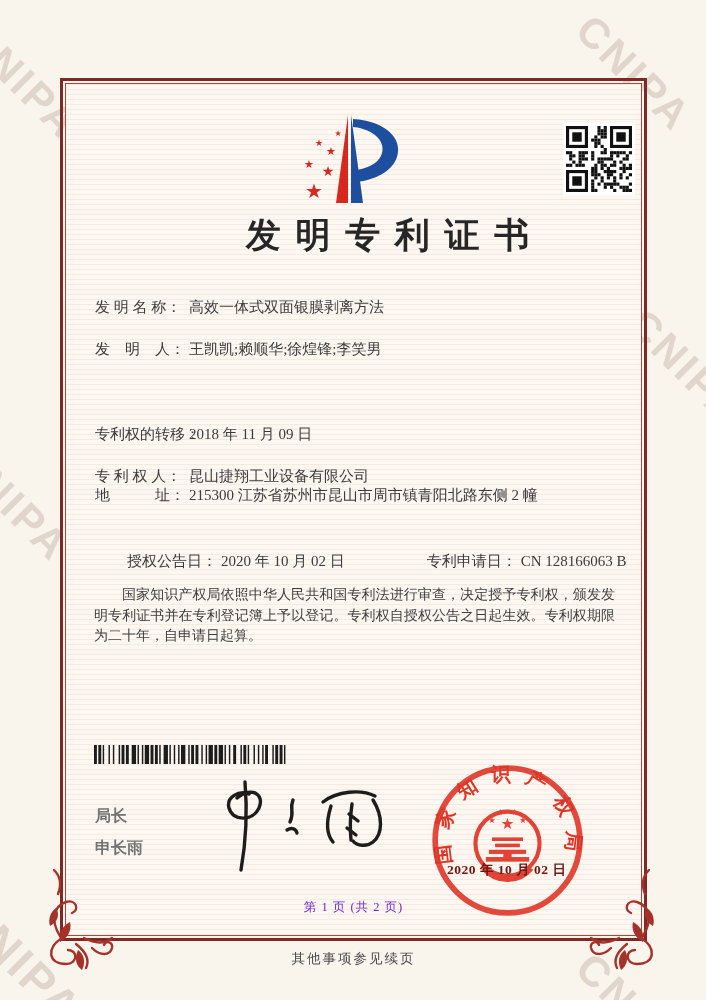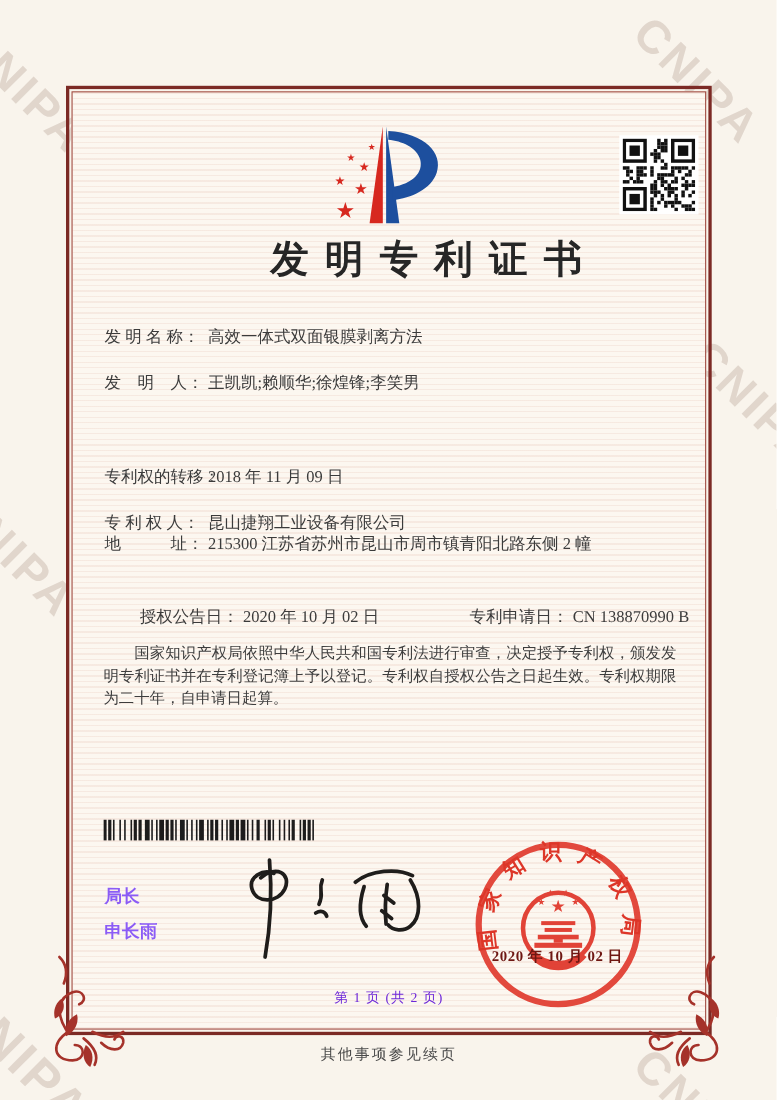--- a/index.html
+++ b/index.html
@@ -27,21 +27,21 @@
   .row .lbl{display:inline-block;width:94px;white-space:pre;vertical-align:top;}
   .row .val{white-space:pre;}
   .pair{display:inline-block;margin-left:32px;}
   .pair.first{width:264px;}
   
   .paras{left:94px;top:585px;width:521px;font-size:14px;line-height:20.5px;
          text-align:justify;color:#3d3d3d;}
   .paras p{margin:0 0 5px 0;text-indent:2em;}
   
   .signer{left:95px;top:800px;font-family:"Liberation Sans",sans-serif;
-          font-size:16px;font-weight:600;color:#8b5cf6;line-height:32px;}
+          font-size:16px;font-weight:600;color:#737373;line-height:32px;}
   .sig{left:195px;top:778px;}
   
   .barcode{left:94px;top:745px;}
   
   .seal{left:430px;top:763px;width:155px;height:155px;}
   .seal-date{left:447px;top:861px;width:140px;font-size:13.5px;font-weight:bold;
              color:#6e1712;letter-spacing:.5px;white-space:nowrap;}
   
   .pagenum{left:60px;top:899px;width:587px;text-align:center;font-size:12.5px;color:#6d28d9;letter-spacing:1px;}
   .footnote{left:60px;top:950px;width:587px;text-align:center;font-size:13.5px;color:#4a4a4a;letter-spacing:2px;}
@@ -232,21 +232,21 @@
     <span class="lbl">专 利 权 人：</span><span class="val">昆山捷翔工业设备有限公司</span>
   </div>
   <div class="row" style="top:484px;">
     <span class="lbl">地　　　址：</span><span class="val">215300 江苏省苏州市昆山市周市镇青阳北路东侧 2 幢</span>
   </div>
   <div class="row" style="top:550px;">
     <span class="pair first">
       <span class="lbl">授权公告日：</span><span class="val">2020 年 10 月 02 日</span>
     </span>
     <span class="pair">
-      <span class="lbl">专利申请日：</span><span class="val">CN 138870990 B</span>
+      <span class="lbl">专利申请日：</span><span class="val">CN 128166063 B</span>
     </span>
   </div>
 
   <div class="abs paras">
     <p>国家知识产权局依照中华人民共和国专利法进行审查，决定授予专利权，颁发发明专利证书并在专利登记簿上予以登记。专利权自授权公告之日起生效。专利权期限为二十年，自申请日起算。</p>
   </div>
 
   <svg class="abs barcode" width="197" height="20" viewBox="0 0 197 20">
     <g id="bars">
         <rect x="0" y="0" width="2.9" height="19" fill="#1c1c1c"></rect>

